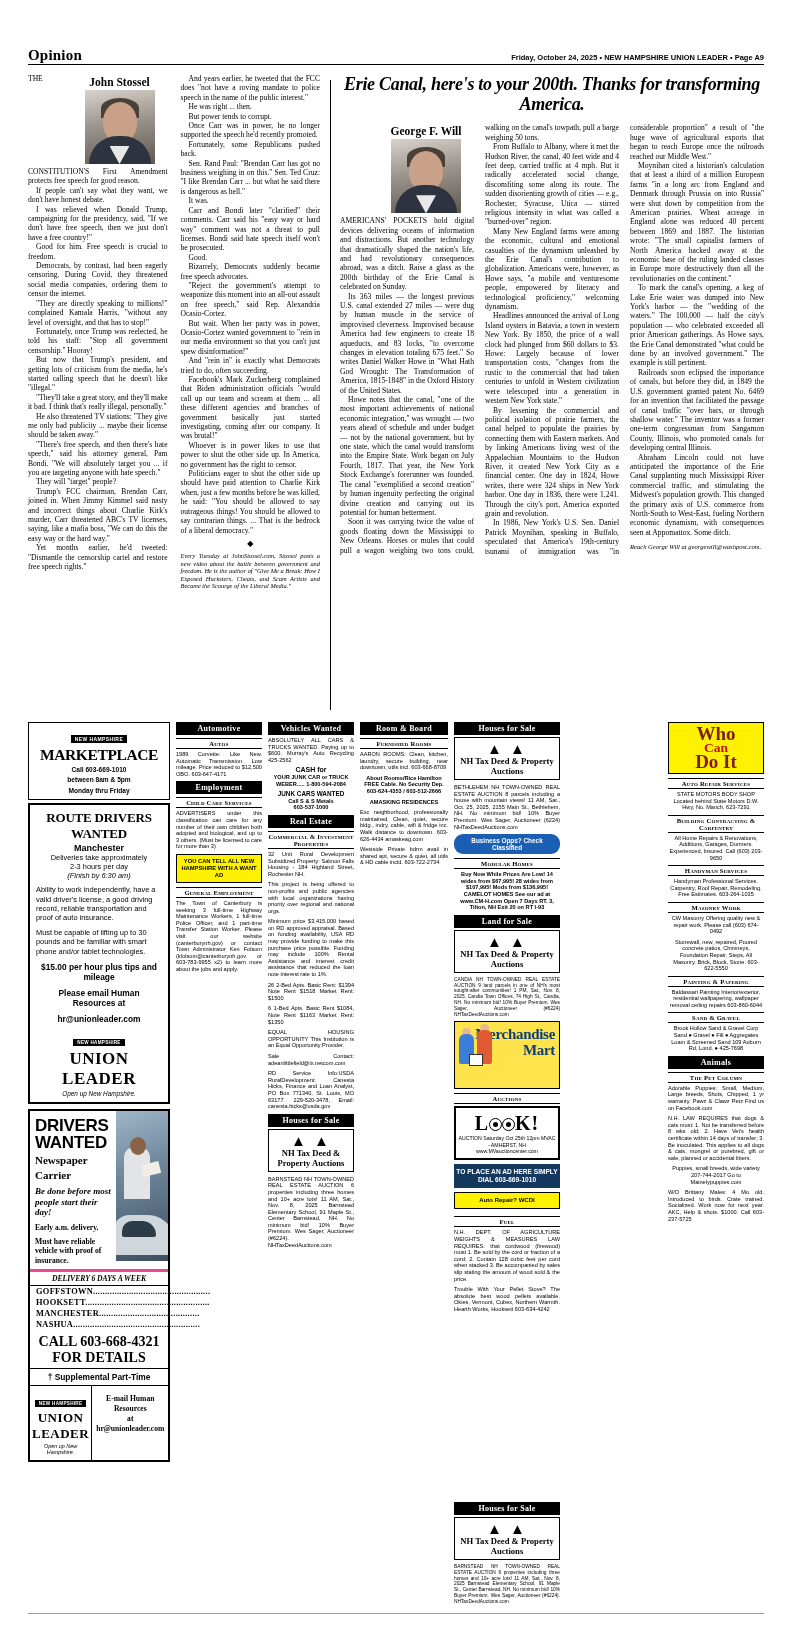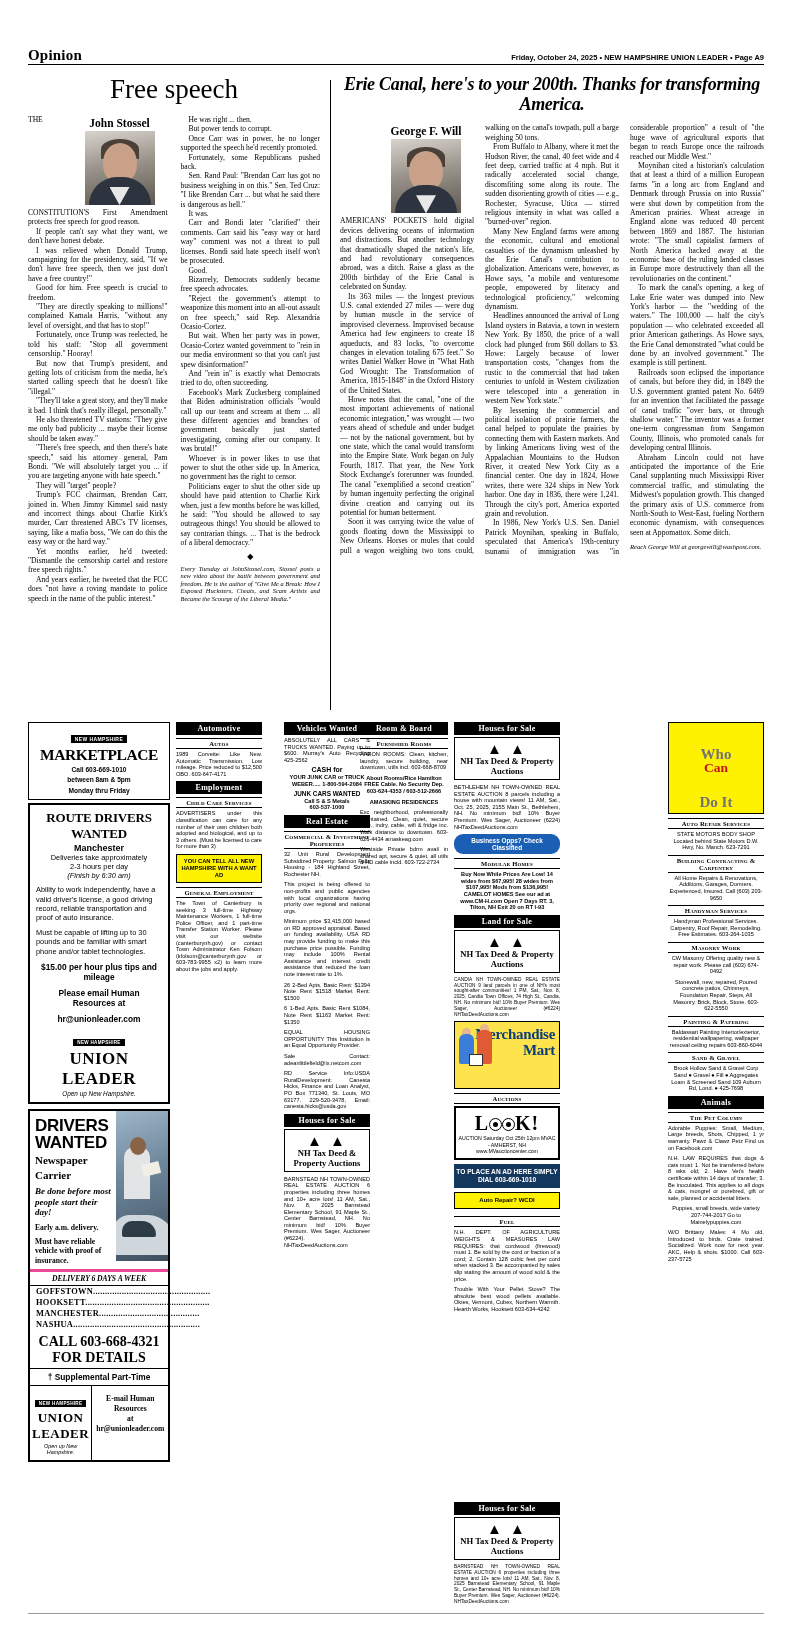--- a/index.html
+++ b/index.html
@@ -124,21 +124,21 @@
     font-size: 6.6px; line-height: 8px; font-style: italic; text-align: left; margin-top: 6px;
   }
   
   .classified {
     position: absolute; left: 28px; top: 722px; width: 736px; height: 884px;
     font-family: "Liberation Sans", sans-serif;
   }
   .cl-col { position: absolute; top: 0; }
   .c1 { left: 0; width: 142px; }
   .c2 { left: 148px; width: 86px; }
-  .c3 { left: 256px; width: 86px; }
+  .c3 { left: 240px; width: 86px; }
   .c4 { left: 332px; width: 88px; }
   .c5 { left: 426px; width: 106px; }
   .c7 { left: 640px; width: 96px; }
   .cat-head {
     background: #000; color: #fff; text-align: center;
     font-size: 8px; font-weight: bold; letter-spacing: .3px;
     padding: 2px 0; margin-bottom: 2px;
     font-family: "Liberation Serif", serif;
   }
   .sub-head {
@@ -251,21 +251,21 @@
   .btn-blue {
     background: #1a5fb4; color: #fff; text-align:center; font-weight:bold;
     font-size: 6.4px; padding: 3px 2px; border-radius: 9px; margin-bottom: 4px;
   }
   .btn-dark {
     background: #14375e; color:#fff; text-align:center; font-weight:bold;
     font-size: 6.6px; padding: 4px 2px; margin-bottom: 4px; line-height: 8px;
   }
   .who-box { border: 1px solid #000; margin-bottom: 4px; }
   .who-top { background:#fff200; text-align:center; padding: 4px 2px; }
-  .who-t1 { font-family:"Liberation Serif",serif; font-weight:bold; font-size: 15px; line-height: 14px; color:#737373;margin-top:20px;}
+  .who-t1 { font-family:"Liberation Serif",serif; font-weight:bold; font-size: 19px; line-height: 14px; color:#7f1d1d;}
   .who-t2 { font-family:"Liberation Serif",serif; font-weight:bold; font-size: 13.5px; line-height: 14px; color:#c1121f;}
   .merch-box { border: 1px solid #000; background:#ffe34d; padding: 4px; margin-bottom: 4px; position: relative; height: 58px;}
   .merch-t {
     font-family:"Liberation Serif",serif; font-weight:bold; font-size: 15px;
     color:#0a3d7a; text-align:right; line-height: 16px; letter-spacing:-.3px;
   }
   .merch-fig { position:absolute; left: 4px; top: 6px; width: 40px; height: 44px; }
   .merch-fig .f1 { position:absolute; left:0; top:6px; width:15px; height:30px; background:#3b7dd8; border-radius:6px 6px 2px 2px;}
   .merch-fig .f2 { position:absolute; left:18px; top:2px; width:15px; height:34px; background:#e05a33; border-radius:6px 6px 2px 2px;}
   .merch-fig .h1 { position:absolute; left:3px; top:0; width:9px; height:9px; border-radius:50%; background:#e8b98e;}
@@ -290,35 +290,35 @@
 
   <div class="masthead">
     <div class="section">Opinion</div>
     <div class="dateline">Friday, October 24, 2025 • NEW HAMPSHIRE UNION LEADER • Page A9</div>
   </div>
 
   <div class="edit-area">
     <div class="vrule"></div>
 
     <div class="col-left">
-      <div class="headline-free">Free speech</div>
       <div class="twocol-2 body-text">
         <div class="byline-box">
           <div class="byline-name">John Stossel</div>
           <div class="mugshot">
             <div class="hair"></div>
               <div class="head"></div>
               <div class="body"></div>
               <div class="shirt"></div>
           </div>
         </div>
         <p class="noind">THE CONSTITUTION'S First Amendment protects free speech for good reason.</p>
         <p>If people can't say what they want, we don't have honest debate.</p>
         <p>I was relieved when Donald Trump, campaigning for the presidency, said, "If we don't have free speech, then we just don't have a free country!"</p>
         <p>Good for him. Free speech is crucial to freedom.</p>
+        <p>Democrats, by contrast, had been eagerly censoring. During Covid, they threatened social media companies, ordering them to censor the internet.</p>
         <p>"They are directly speaking to millions!" complained Kamala Harris, "without any level of oversight, and that has to stop!"</p>
         <p>Fortunately, once Trump was reelected, he told his staff: "Stop all government censorship." Hooray!</p>
         <p>But now that Trump's president, and getting lots of criticism from the media, he's started calling speech that he doesn't like "illegal."</p>
         <p>"They'll take a great story, and they'll make it bad. I think that's really illegal, personally."</p>
         <p>He also threatened TV stations: "They give me only bad publicity ... maybe their license should be taken away."</p>
         <p>"There's free speech, and then there's hate speech," said his attorney general, Pam Bondi. "We will absolutely target you ... if you are targeting anyone with hate speech."</p>
         <p>They will "target" people?</p>
         <p>Trump's FCC chairman, Brendan Carr, joined in. When Jimmy Kimmel said nasty and incorrect things about Charlie Kirk's murder, Carr threatened ABC's TV licenses, saying, like a mafia boss, "We can do this the easy way or the hard way."</p>
         <p>Yet months earlier, he'd tweeted: "Dismantle the censorship cartel and restore free speech rights."</p>
         <p>And years earlier, he tweeted that the FCC does "not have a roving mandate to police speech in the name of the public interest."</p>

